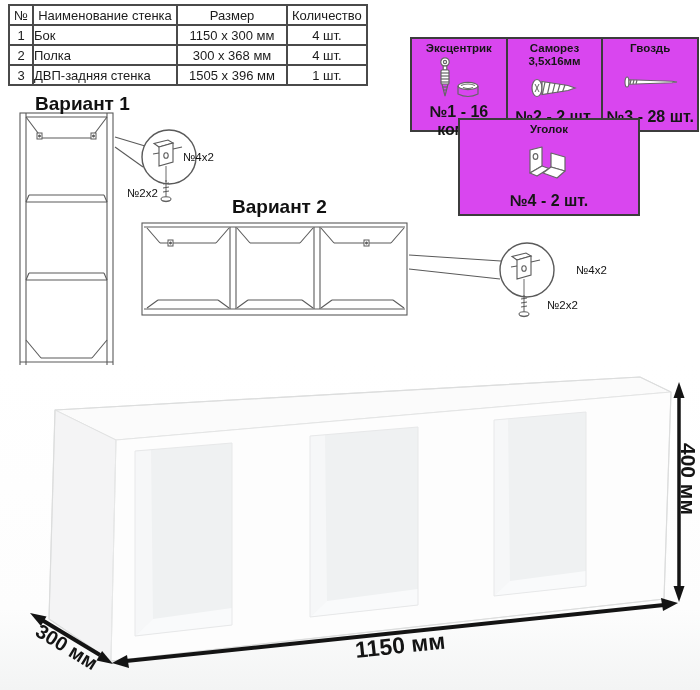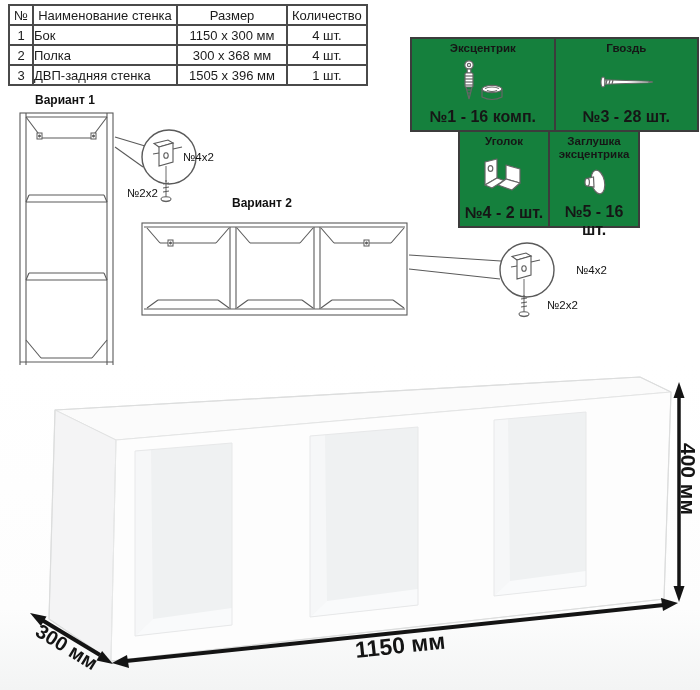--- a/index.html
+++ b/index.html
@@ -10,32 +10,32 @@
   .parts-table{position:absolute;left:8px;top:4px;border-collapse:collapse;table-layout:fixed;}
   .parts-table th,.parts-table td{border:2px solid #4a4a4a;font-size:13px;font-weight:normal;
       color:#1b1b1b;padding:0 4px;height:18px;text-align:center;white-space:nowrap;overflow:hidden;}
   .parts-table .col-num{width:24px}
   .parts-table .col-name{width:144px}
   .parts-table .col-size{width:110px}
   .parts-table .col-qty{width:79px}
   .parts-table td.cell-name{text-align:left;padding-left:0;}
 
   
-  .hw-row{position:absolute;display:flex;border:2px solid #3c3c3c;background:#15803d;justify-content:center;}
+  .hw-row{position:absolute;display:flex;border:2px solid #3c3c3c;background:#d946ef;justify-content:center;}
   .hw-row1{left:410px;top:37px;width:285px;height:91px;}
-  .hw-row2{left:458px;top:130px;width:178px;height:94px;}
+  .hw-row2{left:458px;top:118px;width:178px;height:94px;}
   .hw-cell{flex:1 1 0;display:flex;flex-direction:column;align-items:center;
            justify-content:space-between;padding:3px 2px 4px 2px;min-width:0;}
   .hw-cell + .hw-cell{border-left:2px solid #3c3c3c;}
   .hw-title{font-size:11.5px;font-weight:bold;text-align:center;line-height:1.15;color:#161616;}
   .hw-count{font-size:16px;font-weight:bold;text-align:center;color:#161616;}
   .hw-icon{flex:1 1 auto;display:flex;align-items:center;justify-content:center;}
 
   
-  .vtitle{position:absolute;font-size:12px;font-weight:bold;color:#111;}
+  .vtitle{position:absolute;font-size:19px;font-weight:bold;color:#111;}
   .lbl{position:absolute;font-size:11.5px;font-weight:normal;color:#111;white-space:nowrap;}
 
   .abs{position:absolute;}
   svg{display:block;}
 </style>
 </head>
 <body>
 
 <div class="canvas">
 
@@ -94,20 +94,38 @@
             <ellipse cx="38" cy="31" rx="10" ry="3.6"></ellipse>
             <path d="M28 31 L28 39 Q38 44 48 39 L48 31" fill="none"></path>
             <path d="M31 30.5 Q38 27.5 45 30.5" fill="none"></path>
             <path d="M33 32.5 Q38 34.5 43 32.5" fill="none"></path>
           </g>
         </svg>
       </div>
       <div class="hw-count">№1 - 16 комп.</div>
     </div>
     <div class="hw-cell">
+      <div class="hw-title">Саморез 3,5х16мм</div>
+      <div class="hw-icon">
+        <svg width="58" height="40" viewBox="0 0 58 40">
+          <g stroke="#666" fill="#fff" stroke-width="1.2">
+            <ellipse cx="11" cy="20" rx="5" ry="8.5"></ellipse>
+            <path d="M9 16 L13 24 M13 16 L9 24" fill="none" stroke-width="1"></path>
+            <path d="M16 13.5 L42 17.5 L49 20 L42 22.5 L16 26.5 Z" fill="#fff"></path>
+            <line x1="19" y1="14" x2="16.5" y2="26"></line>
+            <line x1="24" y1="14.5" x2="21.5" y2="25.8"></line>
+            <line x1="29" y1="15.2" x2="26.5" y2="25.2"></line>
+            <line x1="34" y1="16" x2="31.5" y2="24.6"></line>
+            <line x1="39" y1="16.8" x2="36.5" y2="24"></line>
+          </g>
+        </svg>
+      </div>
+      <div class="hw-count">№2 - 2 шт.</div>
+    </div>
+    <div class="hw-cell">
       <div class="hw-title">Гвоздь</div>
       <div class="hw-icon">
         <svg width="62" height="34" viewBox="0 0 62 34">
           <g stroke="#666" fill="#fff" stroke-width="1.1">
             <ellipse cx="8" cy="17" rx="2" ry="5"></ellipse>
             <path d="M10 14.8 L53 16.2 L58 17 L53 17.8 L10 19.2 Z"></path>
             <line x1="12" y1="15" x2="11" y2="19"></line>
             <line x1="15" y1="15" x2="14" y2="19"></line>
             <line x1="18" y1="15" x2="17" y2="19"></line>
           </g>
@@ -126,33 +144,20 @@
             <path d="M10 8 L22 5 L22 24 L10 31 Z"></path>
             <ellipse cx="15.5" cy="14.5" rx="2.3" ry="2.9"></ellipse>
             <path d="M10 31 L22 24 L29 26.5 L17 34 Z"></path>
             <path d="M31 11 L45 15 L45 29 L31 25 Z"></path>
             <path d="M23 31 L31 25 L45 29 L37 36 Z"></path>
           </g>
         </svg>
       </div>
       <div class="hw-count">№4 - 2 шт.</div>
     </div>
-    <div class="hw-cell">
-      <div class="hw-title">Заглушка эксцентрика</div>
-      <div class="hw-icon">
-        <svg width="50" height="42" viewBox="0 0 50 42">
-          <g stroke="#666" fill="#fff" stroke-width="1.2">
-            <ellipse cx="29" cy="21" rx="6.5" ry="12" transform="rotate(-12 29 21)"></ellipse>
-            <path d="M18 17.5 L24.5 16 L25 26 L18.5 25 Z"></path>
-            <ellipse cx="18.2" cy="21.2" rx="2.2" ry="3.8"></ellipse>
-          </g>
-        </svg>
-      </div>
-      <div class="hw-count">№5 - 16 шт.</div>
-    </div>
   </div>
 
   <svg class="abs" style="left:15px;top:92px" width="212" height="286" viewBox="0 0 212 286">
     <g stroke="#5a5a5a" stroke-width="1.1" fill="none">
       <rect x="5" y="21" width="93" height="255" fill="#fff"></rect>
       <line x1="11" y1="21" x2="11" y2="276"></line>
       <line x1="92" y1="21" x2="92" y2="276"></line>
       <line x1="11" y1="25" x2="92" y2="25"></line>
       <line x1="11" y1="25" x2="26" y2="45"></line>
       <line x1="92" y1="25" x2="77" y2="45"></line>

